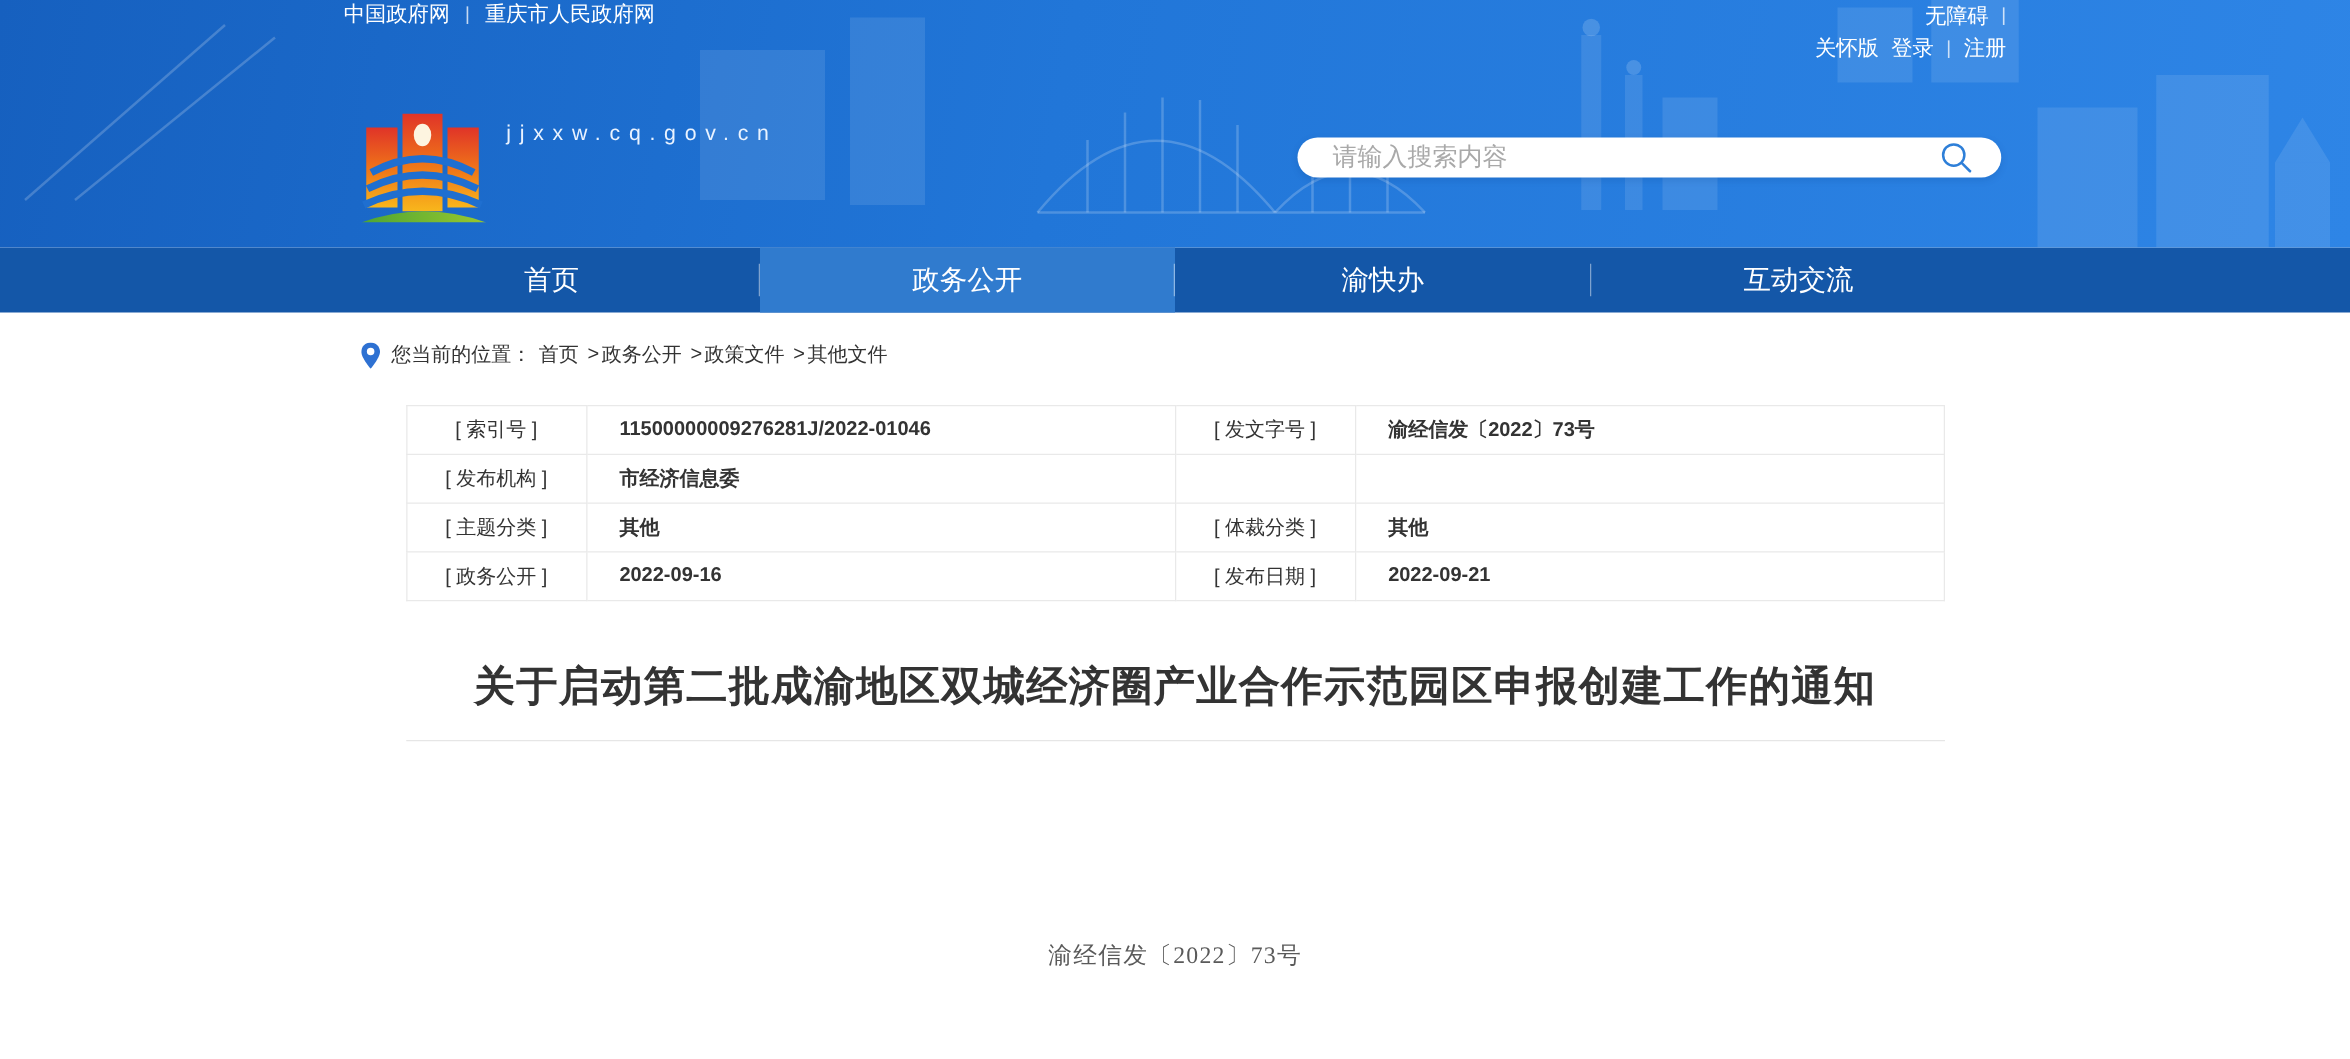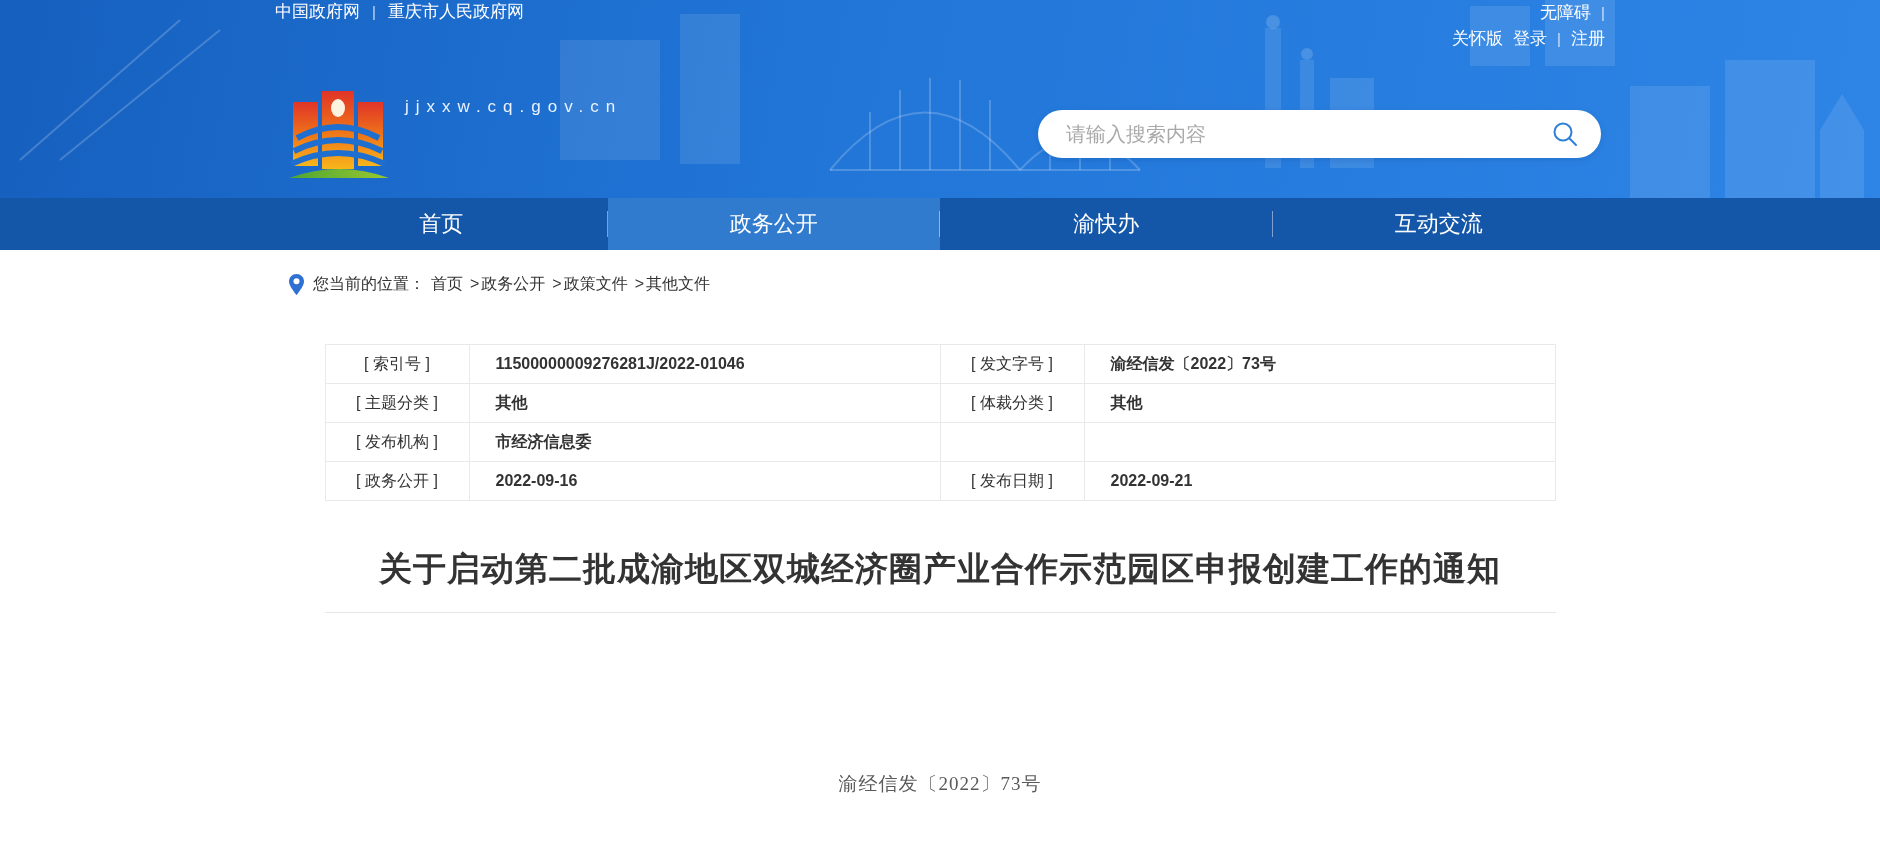--- a/index.html
+++ b/index.html
@@ -28,21 +28,21 @@
 
   .brandrow { position:absolute; left:14px; top:86px; display:flex; align-items:flex-start; }
   .logo { width:100px; height:92px; margin-right:16px; cursor:pointer; }
   .brandtext { padding-top:2px; }
   .site-name { color:#fff; font-size:40px; font-weight:bold; letter-spacing:1px; cursor:pointer;
                text-shadow:0 1px 2px rgba(0,40,100,.25); }
   .site-url { color:#eaf3ff; font-size:17px; letter-spacing:7px; margin-top:9px; }
 
   .searchbox {
     position:absolute; right:4px; top:110px;
-    width:563px; height:48px; background:#fff; border-radius:24px;
+    width:563px; height:32px; background:#fff; border-radius:24px;
     display:flex; align-items:center; padding:0 22px 0 28px;
     box-shadow:0 2px 6px rgba(10,60,130,.18);
   }
   .searchbox input {
     flex:1; border:none; outline:none; font-size:20px; color:#333;
     font-family:"Liberation Sans","DejaVu Sans",sans-serif; background:transparent;
   }
   .searchbox input::placeholder { color:#a9a9a9; }
   .search-btn { background:none; border:none; cursor:pointer; display:flex; align-items:center; }
 
@@ -62,21 +62,21 @@
   
   .main { width:1330px; margin:0 auto; padding-top:22px; }
 
   .breadcrumb { display:flex; align-items:center; padding-left:14px; font-size:16px; color:#333; height:24px; }
   .pin { margin-right:9px; display:flex; }
   .bc-prefix { margin-right:6px; }
   .bc-link { cursor:pointer; }
   .bc-sep { margin:0 2px 0 7px; color:#333; }
 
   table.meta {
-    width:1231px; margin:48px auto 0; border-collapse:collapse; table-layout:fixed;
+    width:1231px; margin:28px auto 0; border-collapse:collapse; table-layout:fixed;
   }
   table.meta td {
     border:1px solid #e9e9e9; height:39px; font-size:16px; color:#333;
     background:#fff; overflow:hidden; white-space:nowrap;
   }
   td.mlabel { text-align:center; color:#404040; width:144px; }
   td.mvalue { padding-left:26px; font-size:17px; width:471px;font-weight:bold; }
 
   .doc-title {
     margin:46px auto 16px; width:1231px; text-align:center;
@@ -221,32 +221,32 @@
 
   <table class="meta">
     <tbody>
       <tr>
         <td class="mlabel">[ 索引号 ]</td>
         <td class="mvalue">11500000009276281J/2022-01046</td>
         <td class="mlabel">[ 发文字号 ]</td>
         <td class="mvalue">渝经信发〔2022〕73号</td>
       </tr>
       <tr>
+        <td class="mlabel">[ 发布机构 ]</td>
+        <td class="mvalue">市经济信息委</td>
+        <td class="mlabel"></td>
+        <td class="mvalue"></td>
+      </tr>
+      <tr>
         <td class="mlabel">[ 主题分类 ]</td>
         <td class="mvalue">其他</td>
         <td class="mlabel">[ 体裁分类 ]</td>
         <td class="mvalue">其他</td>
       </tr>
       <tr>
-        <td class="mlabel">[ 发布机构 ]</td>
-        <td class="mvalue">市经济信息委</td>
-        <td class="mlabel"></td>
-        <td class="mvalue"></td>
-      </tr>
-      <tr>
         <td class="mlabel">[ 政务公开 ]</td>
         <td class="mvalue">2022-09-16</td>
         <td class="mlabel">[ 发布日期 ]</td>
         <td class="mvalue">2022-09-21</td>
       </tr>
     </tbody>
   </table>
 
   <div class="doc-title">关于启动第二批成渝地区双城经济圈产业合作示范园区申报创建工作的通知</div>
   <div class="title-divider"></div>

